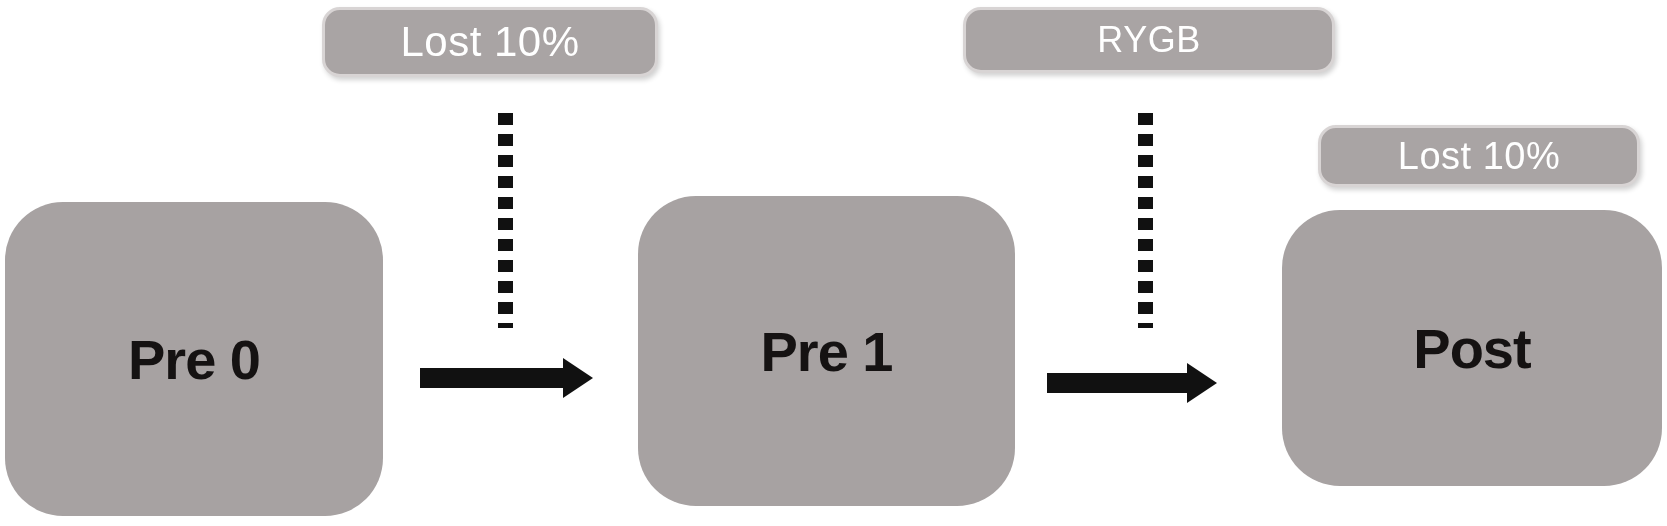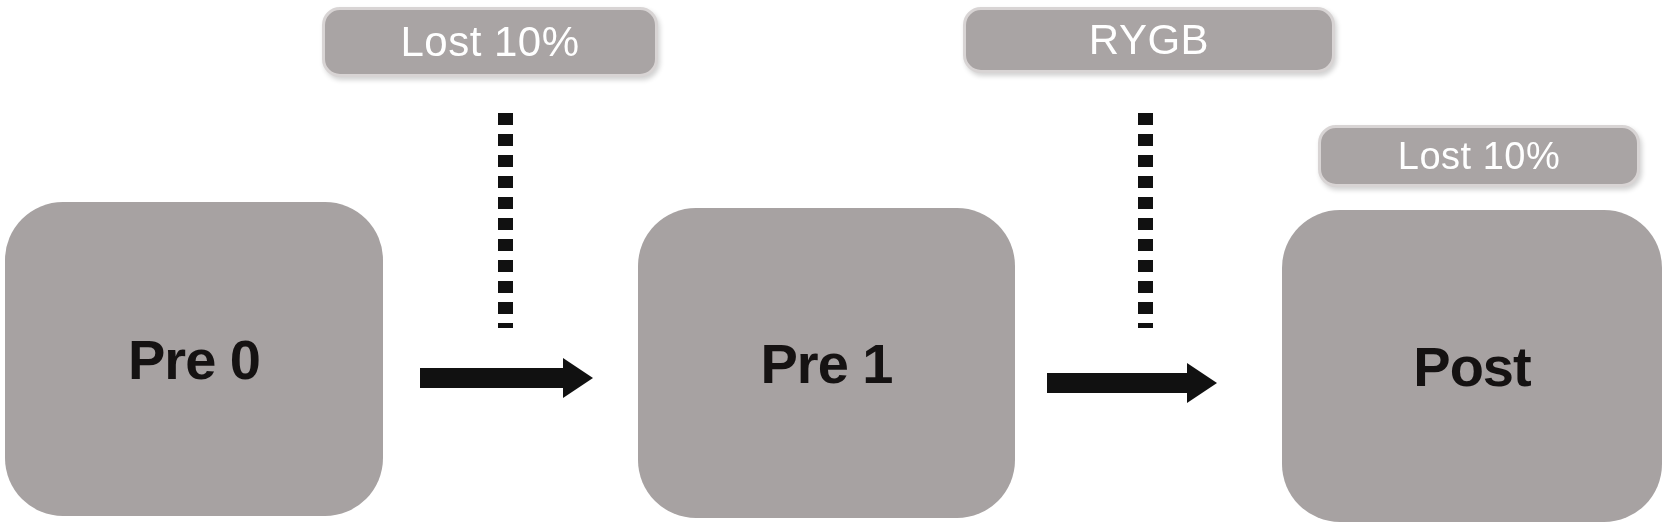--- a/index.html
+++ b/index.html
@@ -18,43 +18,43 @@
   .node {
     position: absolute;
     background: var(--node-fill, #a7a2a2);
     border-radius: 58px;
     display: flex;
     align-items: center;
     justify-content: center;
     text-align: center;
   }
   .node-pre0 { left: 5px;    top: 202px; width: 378px; height: 314px; }
-  .node-pre1 { left: 638px;  top: 208px; width: 377px; height: 310px; }
-  .node-post { left: 1282px; top: 210px; width: 380px; height: 312px; }
+  .node-pre1 { left: 638px;  top: 196px; width: 377px; height: 310px; }
+  .node-post { left: 1282px; top: 210px; width: 380px; height: 276px; }
   .node-label {
     font-size: 56px;
     font-weight: bold;
     letter-spacing: -1px;
     color: var(--node-text, #151212);
   }
   .badge {
     position: absolute;
     box-sizing: border-box;
     background: var(--badge-fill, #a9a4a4);
     border: 3px solid var(--badge-border, #d8d4d4);
     border-radius: 18px;
     box-shadow: 2px 3px 5px rgba(0,0,0,0.18);
     color: var(--badge-text, #ffffff);
     display: flex;
     align-items: center;
     justify-content: center;
     letter-spacing: 0.5px;
   }
   .badge-lost10-first  { left: 322px;  top: 7px;   width: 336px; height: 70px; font-size: 42px; }
-  .badge-rygb          { left: 963px;  top: 7px;   width: 372px; height: 66px; font-size: 42px; }
+  .badge-rygb          { left: 963px;  top: 7px;   width: 372px; height: 66px; font-size: 36px; }
   .badge-lost10-second { left: 1318px; top: 125px; width: 322px; height: 62px; font-size: 38px; }
   .dotted {
     position: absolute;
     width: 15px;
     background-image: repeating-linear-gradient(
       to bottom,
       var(--connector, #111111) 0px 12px,
       transparent 12px 21px
     );
   }

